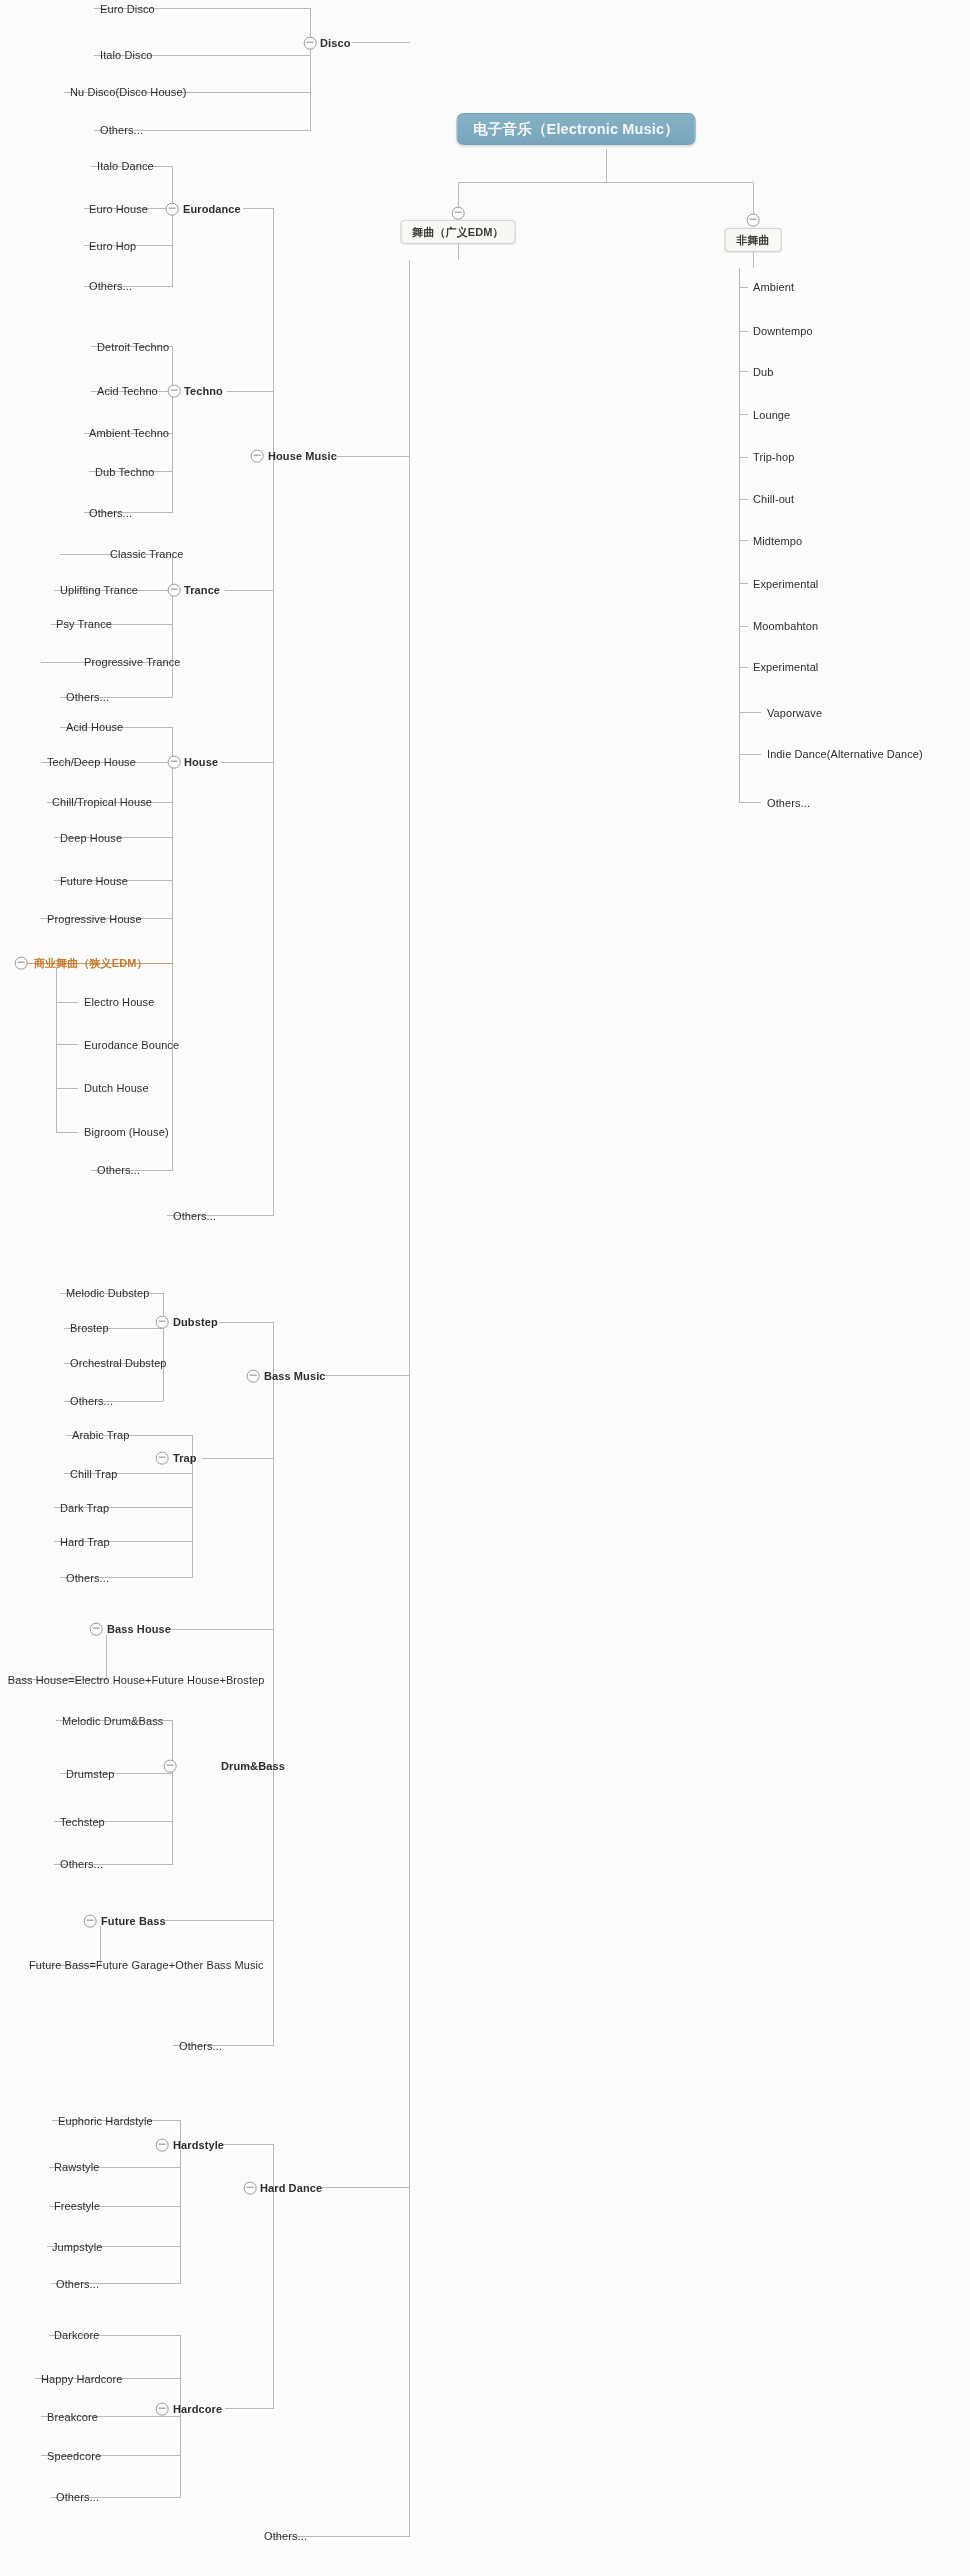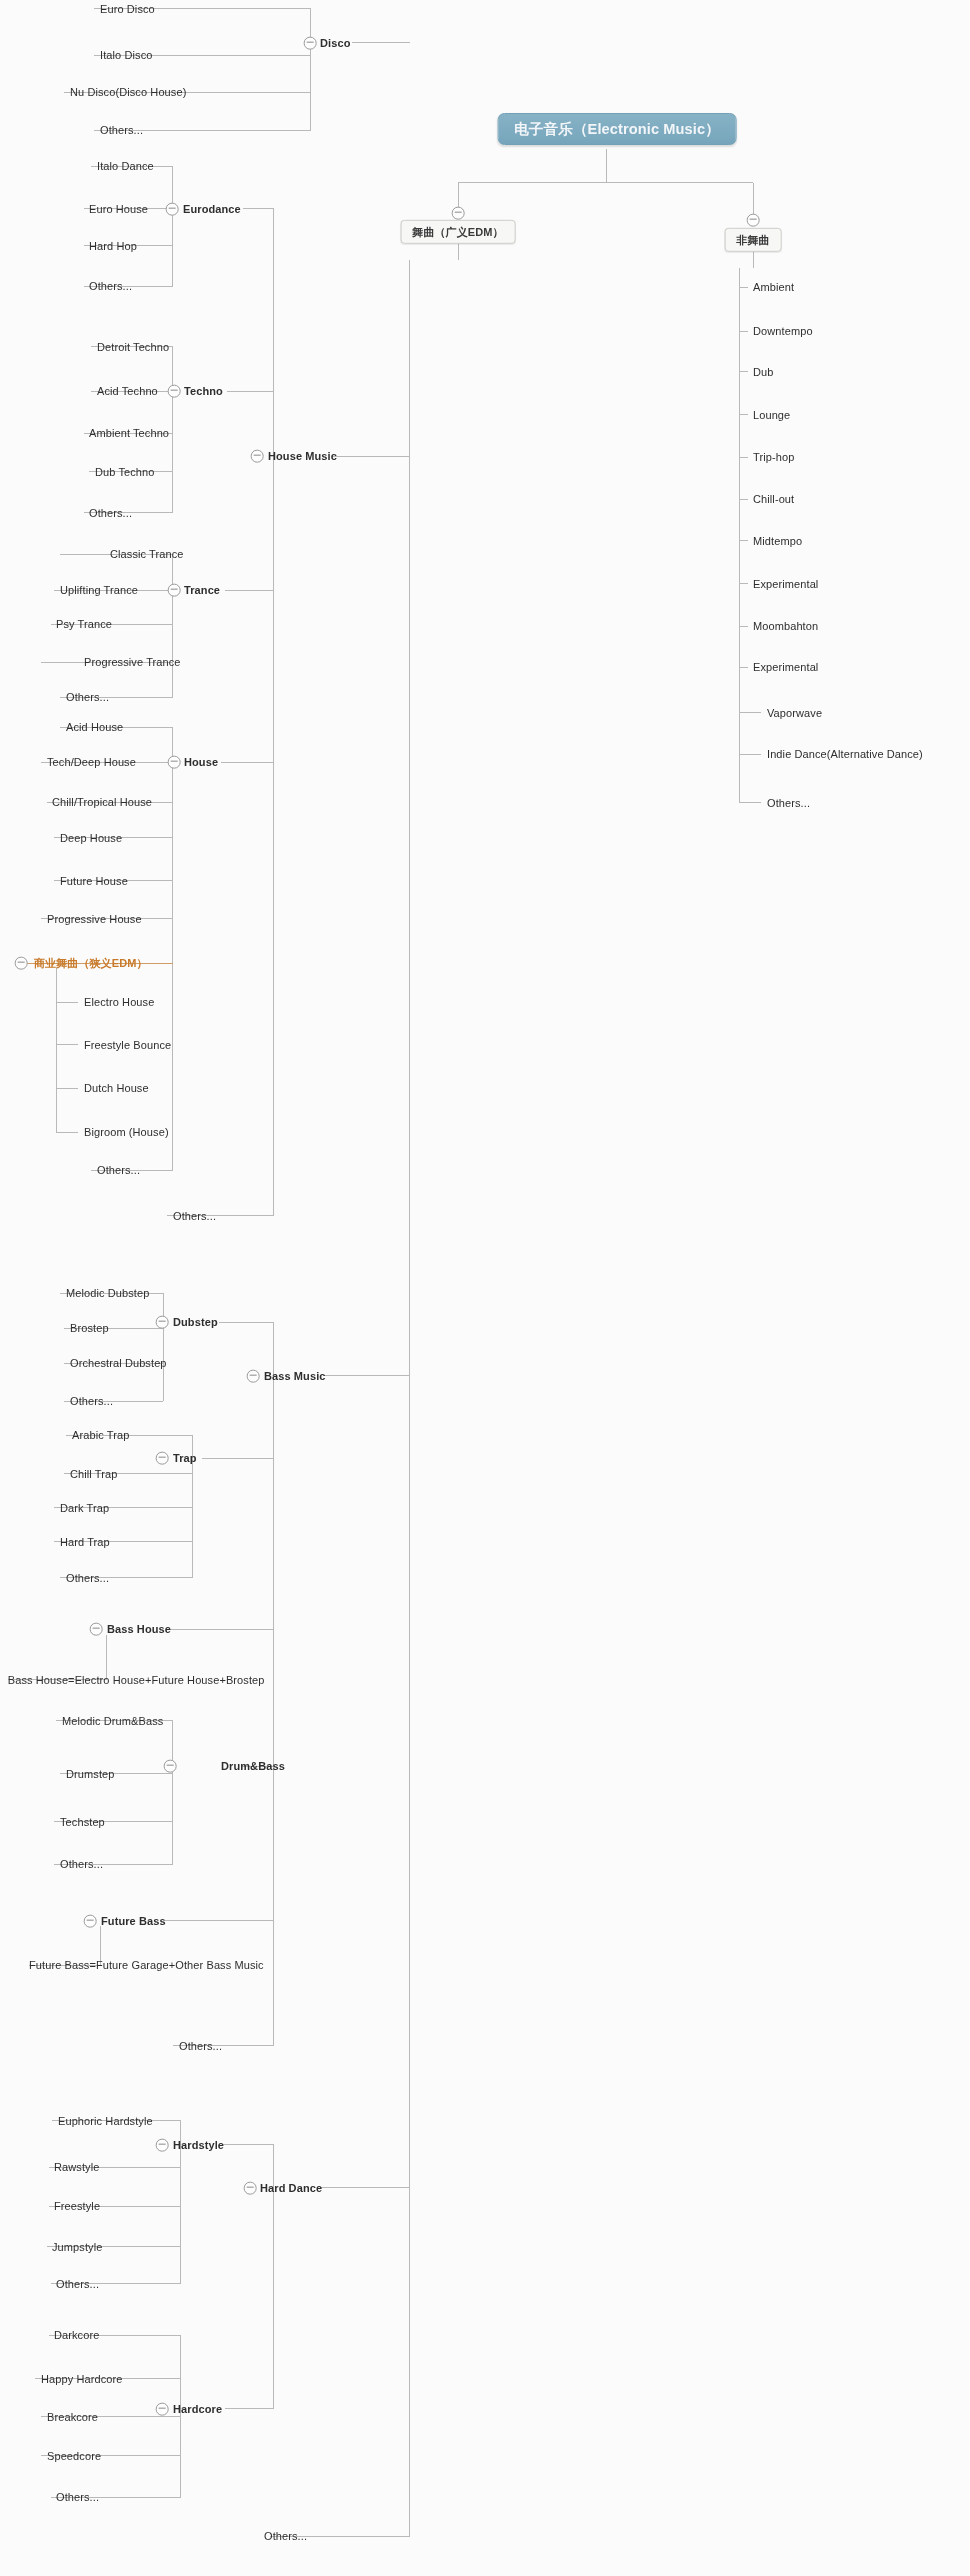--- a/index.html
+++ b/index.html
@@ -179,21 +179,21 @@
       <path d="M186 2489L42 2489" stroke="#b7b7b7" stroke-width="1" fill="none" shape-rendering="crispEdges"></path>
       <path d="M186 2529L42 2529" stroke="#b7b7b7" stroke-width="1" fill="none" shape-rendering="crispEdges"></path>
       <path d="M186 2572L52 2572" stroke="#b7b7b7" stroke-width="1" fill="none" shape-rendering="crispEdges"></path>
       <path d="M422 2612L278 2612" stroke="#b7b7b7" stroke-width="1" fill="none" shape-rendering="crispEdges"></path>
     </svg>
   <div id="nodes">
       <div class="wm" style="left: 117px; top: 1311px;"></div>
       <div class="wm" style="left: 291px; top: 1709px;"></div>
       <div class="wm" style="left: 621px; top: 524px;"></div>
       <div class="wm" style="left: 418px; top: 952px;"></div>
-      <div class="node root" style="left: 617px; top: 129px;">电子音乐（Electronic Music）</div>
+      <div class="node root" style="left: 576px; top: 129px;">电子音乐（Electronic Music）</div>
       <div class="node main" style="left: 458px; top: 232px;">舞曲（广义EDM）</div>
       <div class="node main" style="left: 753px; top: 240px;">非舞曲</div>
       <div class="toggle" style="left: 458px; top: 213px;"></div>
       <div class="toggle" style="left: 753px; top: 220px;"></div>
       <div class="node leaf" style="left: 753px; top: 287px;">Ambient</div>
       <div class="node leaf" style="left: 753px; top: 331px;">Downtempo</div>
       <div class="node leaf" style="left: 753px; top: 372px;">Dub</div>
       <div class="node leaf" style="left: 753px; top: 415px;">Lounge</div>
       <div class="node leaf" style="left: 753px; top: 457px;">Trip-hop</div>
       <div class="node leaf" style="left: 753px; top: 499px;">Chill-out</div>
@@ -209,21 +209,21 @@
       <div class="node leaf" style="left: 100px; top: 8.7px;">Euro Disco</div>
       <div class="node leaf" style="left: 100px; top: 55px;">Italo Disco</div>
       <div class="node leaf" style="left: 70px; top: 92px;">Nu Disco(Disco House)</div>
       <div class="node leaf" style="left: 100px; top: 130px;">Others...</div>
       <div class="node branch" style="left: 268px; top: 456px;">House Music</div>
       <div class="toggle" style="left: 257px; top: 456px;"></div>
       <div class="node branch" style="left: 183px; top: 209px;">Eurodance</div>
       <div class="toggle" style="left: 172px; top: 209px;"></div>
       <div class="node leaf" style="left: 97px; top: 166px;">Italo Dance</div>
       <div class="node leaf" style="left: 89px; top: 209px;">Euro House</div>
-      <div class="node leaf" style="left: 89px; top: 246px;">Hard Hop</div>
+      <div class="node leaf" style="left: 89px; top: 246px;">Euro Hop</div>
       <div class="node leaf" style="left: 89px; top: 286px;">Others...</div>
       <div class="node branch" style="left: 184px; top: 391px;">Techno</div>
       <div class="toggle" style="left: 174px; top: 391px;"></div>
       <div class="node leaf" style="left: 97px; top: 347px;">Detroit Techno</div>
       <div class="node leaf" style="left: 97px; top: 391px;">Acid Techno</div>
       <div class="node leaf" style="left: 89px; top: 433px;">Ambient Techno</div>
       <div class="node leaf" style="left: 95px; top: 472px;">Dub Techno</div>
       <div class="node leaf" style="left: 89px; top: 513px;">Others...</div>
       <div class="node branch" style="left: 184px; top: 590px;">Trance</div>
       <div class="toggle" style="left: 174px; top: 590px;"></div>
@@ -237,21 +237,21 @@
       <div class="node leaf" style="left: 66px; top: 727px;">Acid House</div>
       <div class="node leaf" style="left: 47px; top: 762px;">Tech/Deep House</div>
       <div class="node leaf" style="left: 52px; top: 802px;">Chill/Tropical House</div>
       <div class="node leaf" style="left: 60px; top: 838px;">Deep House</div>
       <div class="node leaf" style="left: 60px; top: 881px;">Future House</div>
       <div class="node leaf" style="left: 47px; top: 919px;">Progressive House</div>
       <div class="node leaf accent" style="left: 34px; top: 963px; text-align: center;">商业舞曲（狭义EDM）</div>
       <div class="node leaf" style="left: 97px; top: 1170px;">Others...</div>
       <div class="toggle" style="left: 21.4px; top: 963px;"></div>
       <div class="node leaf" style="left: 84px; top: 1002px;">Electro House</div>
-      <div class="node leaf" style="left: 84px; top: 1045px;">Freestyle Bounce</div>
+      <div class="node leaf" style="left: 84px; top: 1045px;">Eurodance Bounce</div>
       <div class="node leaf" style="left: 84px; top: 1088px;">Dutch House</div>
       <div class="node leaf" style="left: 84px; top: 1132px;">Bigroom (House)</div>
       <div class="node leaf" style="left: 173px; top: 1216px;">Others...</div>
       <div class="node branch" style="left: 264px; top: 1376px;">Bass Music</div>
       <div class="toggle" style="left: 253px; top: 1376px;"></div>
       <div class="node branch" style="left: 173px; top: 1322px;">Dubstep</div>
       <div class="toggle" style="left: 162px; top: 1322px;"></div>
       <div class="node leaf" style="left: 66px; top: 1293px;">Melodic Dubstep</div>
       <div class="node leaf" style="left: 70px; top: 1328px;">Brostep</div>
       <div class="node leaf" style="left: 70px; top: 1363px;">Orchestral Dubstep</div>

